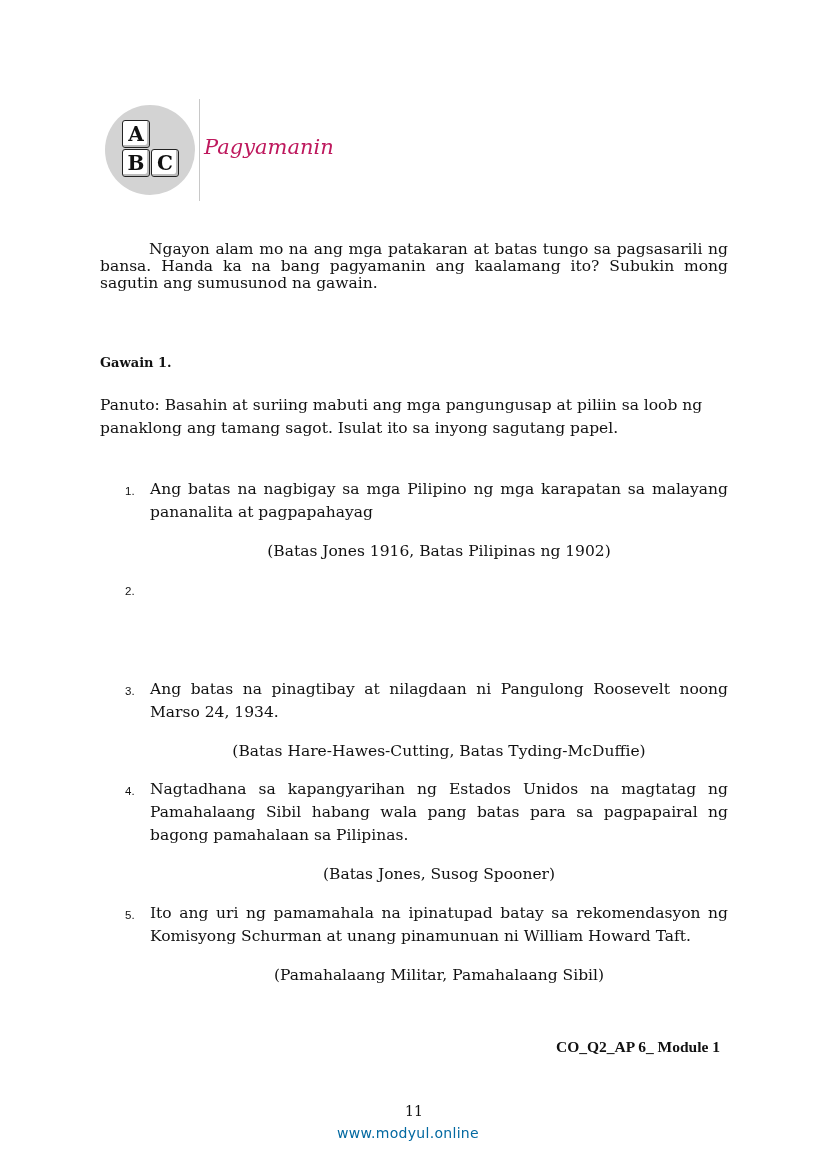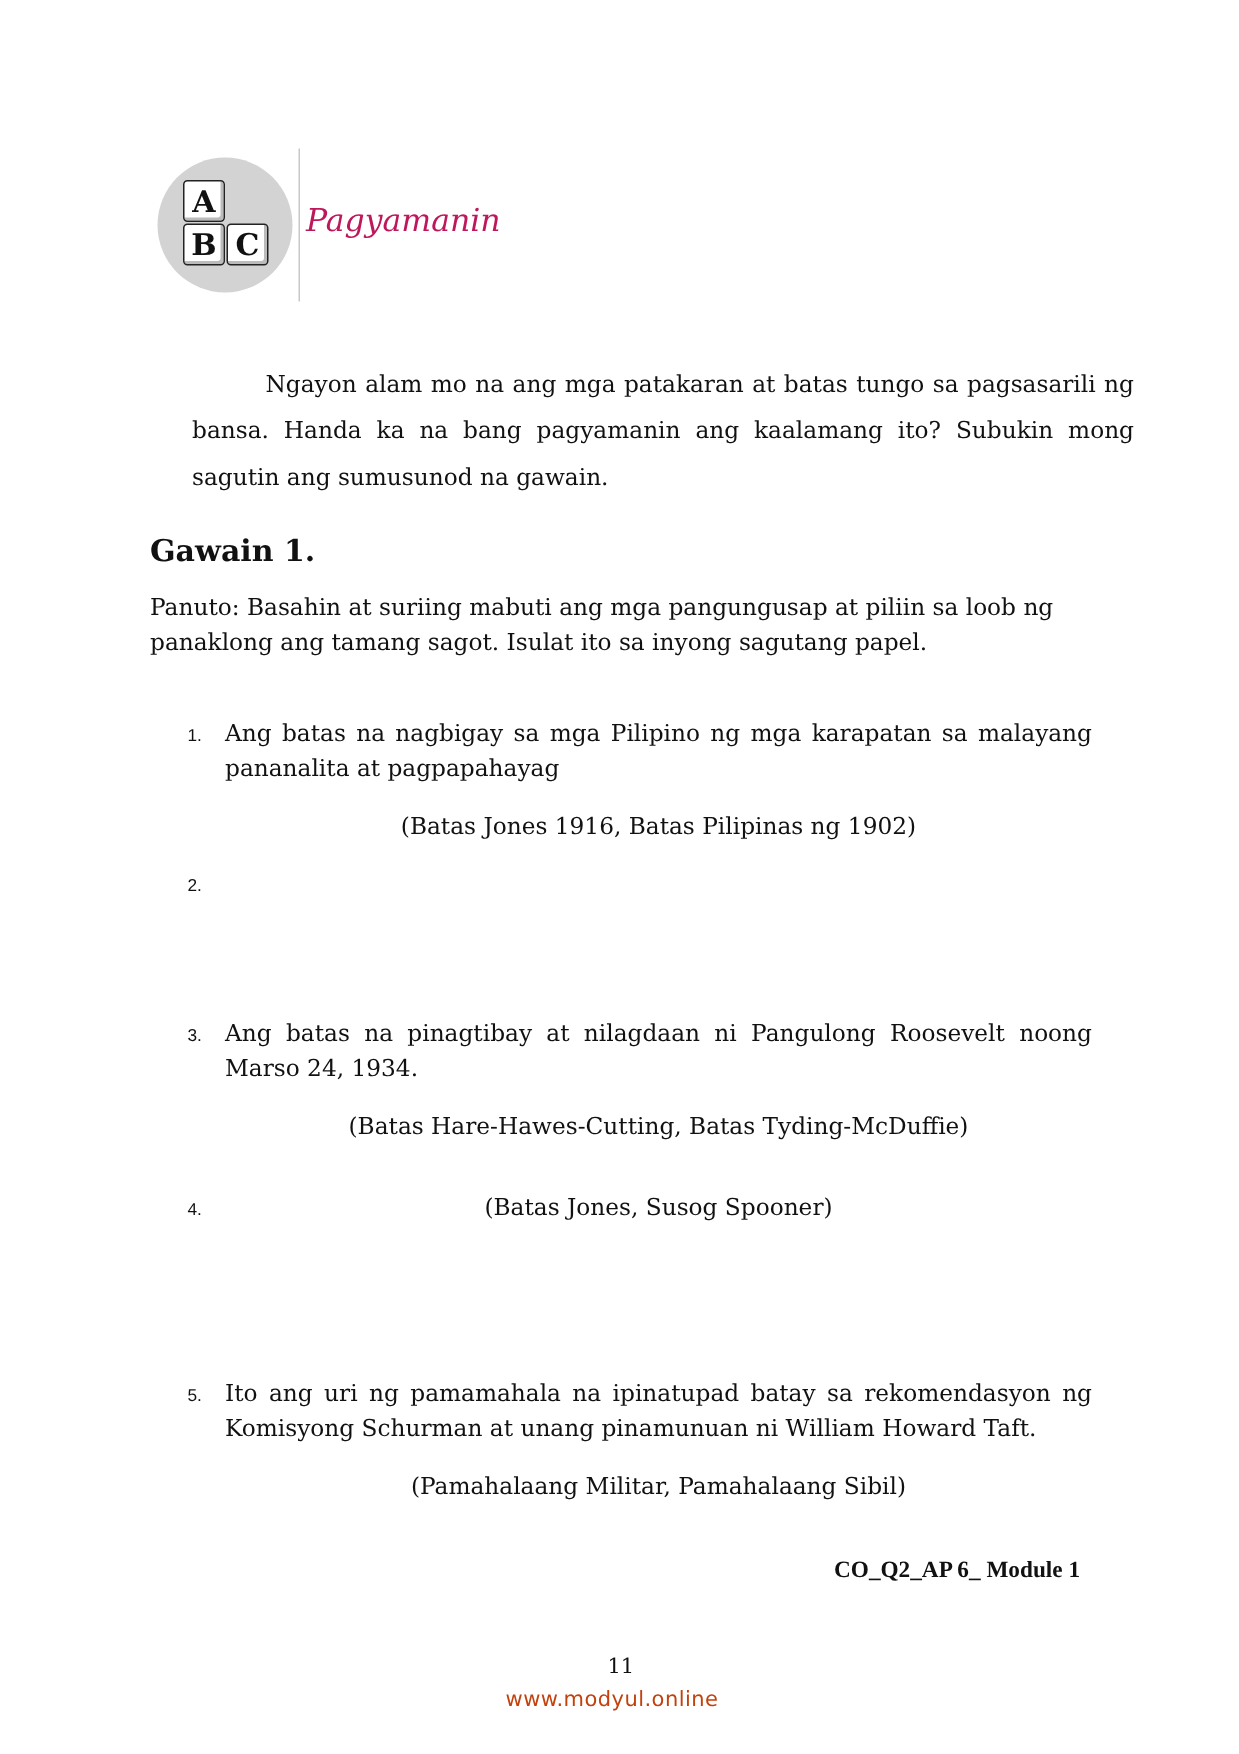--- a/index.html
+++ b/index.html
@@ -11,40 +11,40 @@
     .circle { position: absolute; left: 0; top: 0; width: 90px; height: 90px; border-radius: 50%; background: #d3d3d3; }
     .block { position: absolute; width: 26px; height: 26px; background: #fff; border: 1.5px solid #222;
              border-radius: 3px; box-shadow: inset -2px -2px 0 #bbb, inset 2px 2px 0 #fff;
              font-family: "DejaVu Serif", serif; font-weight: bold; font-size: 20px; line-height: 26px; text-align: center; color: #111; }
     .block-a { left: 17px; top: 15px; }
     .block-b { left: 17px; top: 44px; }
     .block-c { left: 46px; top: 44px; }
     .vline { position: absolute; left: 99px; top: 0; width: 1px; height: 102px; background: #c8c8c8; }
     .title { position: absolute; left: 104px; top: 36px; font-family: "DejaVu Serif", serif; font-weight: normal; font-style: italic; font-size: 21px; color: #be185d; }
 
-    .intro { position: absolute; left: 100px; top: 241px; width: 628px; font-size: 15.5px; line-height: 31px; text-align: justify; margin-left: 28px; }
+    .intro { position: absolute; left: 100px; top: 241px; width: 628px; font-size: 15.5px; line-height: 17px; text-align: justify; }
     .intro p { margin: 0; text-indent: 49px; }
 
-    .gawain { position: absolute; left: 100px; top: 355px; font-size: 20px; font-weight: bold; }
+    .gawain { position: absolute; left: 100px; top: 355px; font-size: 13px; font-weight: bold; }
     .panuto { position: absolute; left: 100px; top: 394px; width: 628px; font-size: 15.5px; line-height: 23px; }
 
     .items { position: absolute; left: 100px; top: 478px; width: 628px; }
     .item { position: relative; padding-left: 50px; font-size: 15.5px; line-height: 23px; }
     .item .num { position: absolute; left: 25px; top: 2px; font-family: "Liberation Sans", sans-serif; font-size: 11.5px; }
     .item .q { text-align: justify; }
     .item .choices { margin-top: 16px; text-align: center; }
     .item-1 { height: 100px; }
     .item-2 { height: 100px; }
     .item-3 { height: 100px; }
     .item-4 { height: 124px; }
     .item-5 { height: 100px; }
 
     .page-num { position: absolute; left: 405px; top: 1103px; font-family: "DejaVu Serif", serif; font-size: 14px; }
     .module { position: absolute; left: 556px; top: 1038px; font-family: Liberation Serif, serif; font-weight: bold; font-size: 15.5px; text-align: center; }
-    .watermark { position: absolute; left: 337px; top: 1125px; font-family: "DejaVu Sans", sans-serif; font-size: 14px; color: #c2410c; letter-spacing: 0.3px; }
+    .watermark { position: absolute; left: 337px; top: 1125px; font-family: "DejaVu Sans", sans-serif; font-size: 14px; color: #0369a1; letter-spacing: 0.3px; }
   </style>
 </head>
 <body>
 
 <div class="header">
   <div class="icon-wrap">
     <div class="circle"></div>
     <div class="block block-a">A</div>
     <div class="block block-b">B</div>
     <div class="block block-c">C</div>
@@ -69,20 +69,21 @@
   <div class="item item-2">
     <span class="num">2.</span>
   </div>
   <div class="item item-3">
     <span class="num">3.</span>
     <div class="q">Ang batas na pinagtibay at nilagdaan ni Pangulong Roosevelt noong Marso 24, 1934.</div>
     <div class="choices">(Batas Hare-Hawes-Cutting, Batas Tyding-McDuffie)</div>
   </div>
   <div class="item item-4">
     <span class="num">4.</span>
+    <div class="q">Nagtadhana sa kapangyarihan ng Estados Unidos na magtatag ng Pamahalaang Sibil habang wala pang batas para sa pagpapairal ng bagong pamahalaan sa Pilipinas.</div>
     <div class="choices">(Batas Jones, Susog Spooner)</div>
   </div>
   <div class="item item-5">
     <span class="num">5.</span>
     <div class="q">Ito ang uri ng pamamahala na ipinatupad batay sa rekomendasyon ng Komisyong Schurman at unang pinamunuan ni William Howard Taft.</div>
     <div class="choices">(Pamahalaang Militar, Pamahalaang Sibil)</div>
   </div>
 </div>
 
 <div class="page-num">11</div>

